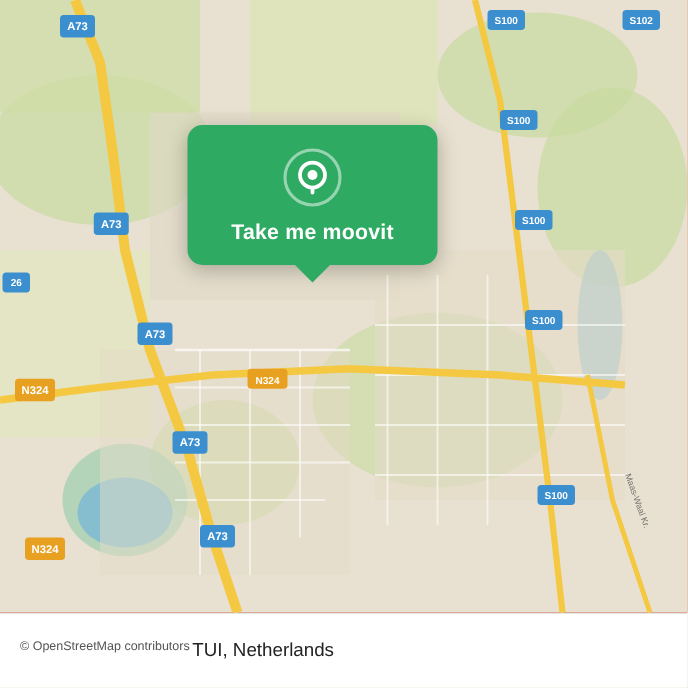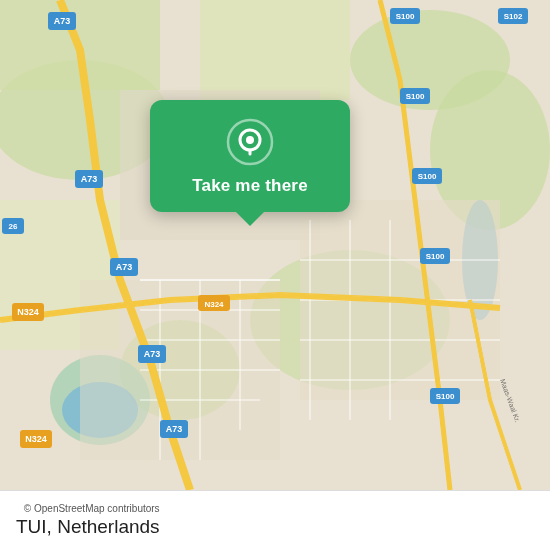--- a/index.html
+++ b/index.html
@@ -83,21 +83,21 @@
       justify-content: space-between;
       padding: 0 16px;
     }
 
     .attribution {
       font-size: 10px;
       color: #555;
     }
 
     .location-info {
-      font-size: 19px;
+      font-size: 15px;
       color: #222;
       font-weight: 500;
     }
 
     .moovit-logo {
       display: flex;
       align-items: center;
       gap: 4px;
     }
 
@@ -223,24 +223,24 @@
   </svg>
 
   <div class="popup-card">
 
     <svg class="pin-icon" viewBox="0 0 48 48" xmlns="http://www.w3.org/2000/svg">
       <circle cx="24" cy="24" r="22" fill="none" stroke="white" stroke-width="2.5" opacity="0.5"></circle>
       <circle cx="24" cy="22" r="10" fill="none" stroke="white" stroke-width="3"></circle>
       <circle cx="24" cy="22" r="4" fill="white"></circle>
       <path d="M24 32 L24 36" stroke="white" stroke-width="3" stroke-linecap="round"></path>
     </svg>
-    <span class="popup-label">Take me there</span>
+    <span class="popup-label">Take me moovit</span>
   </div>
 </div>
 
 <div id="info-bar">
-  <div style="display:flex; flex-direction:column; gap:2px;align-items:flex-end;">
+  <div style="display:flex; flex-direction:row; gap:2px;">
     <span class="attribution">© OpenStreetMap contributors</span>
     <span class="location-info">
       <span>TUI</span>,&nbsp;<span>Netherlands</span>
     </span>
   </div>
 </div>
 
 </body></html>

